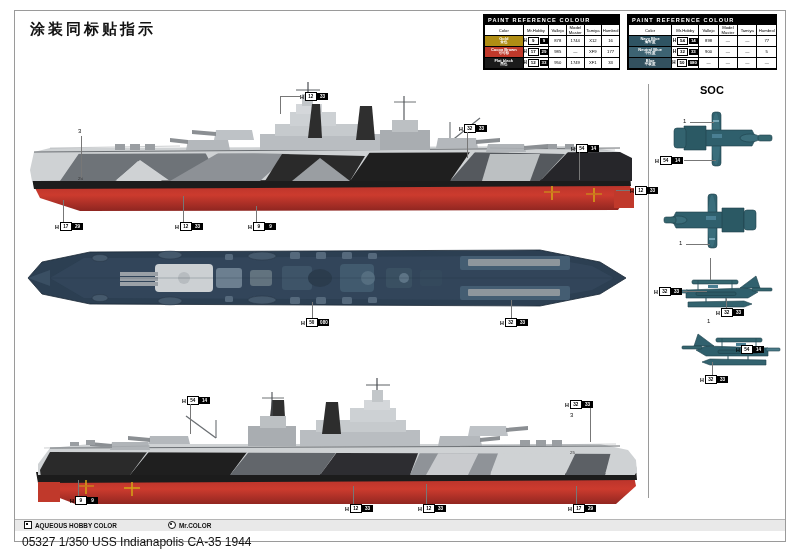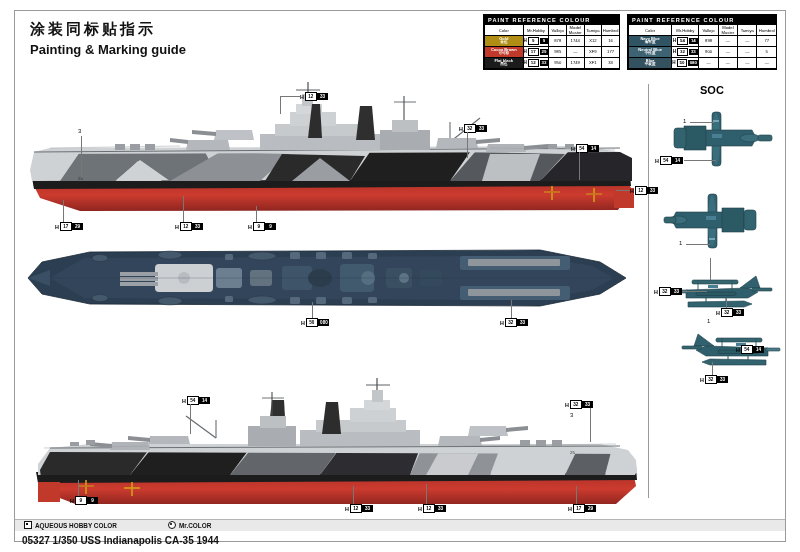--- a/index.html
+++ b/index.html
@@ -36,32 +36,31 @@
 
   .soc-ttl{position:absolute;font-weight:bold;font-size:11px;color:#000;}
   .divider{position:absolute;background:#9a9a9a;width:1px;}
 
   .footer-bar{position:absolute;left:15px;top:519px;width:770px;height:11px;background:#e9e9e9;border-top:1px solid #b5b5b5;}
   .f-item{position:absolute;display:flex;align-items:center;font-size:6.4px;font-weight:bold;color:#111;}
   .f-ic{width:6px;height:6px;border:1px solid #111;margin-right:3px;display:inline-block;position:relative;background:#fff;}
   .f-ic.sq:after{content:"";position:absolute;left:1px;top:1px;width:2px;height:2px;background:#111;}
   .f-ic.rd{border-radius:50%;}
   .f-ic.rd:after{content:"";position:absolute;left:1.2px;top:1.2px;width:1.6px;height:1.6px;background:#111;border-radius:50%;}
-  .kitline{position:absolute;left:22px;top:535px;font-size:10px;font-weight:bold;color:#111;}
+  .kitline{position:absolute;left:22px;top:535px;font-size:12px;font-weight:normal;color:#111;}
 
   svg{display:block;}
 </style>
 </head>
 <body>
 
 <div id="page">
   <div id="frame"></div>
 
   <div class="ttl-cn">涂装同标贴指示</div>
-  <div class="ttl-en">Painting &amp; Marking guide</div>
 
   <div class="ptable" style="left:483px;top:14px;width:137px;height:56px;">
     <div class="pt-head">PAINT  REFERENCE COLOUR</div>
     <div class="pt-grid">
       <div class="pt-row pt-hdr">
         <div class="pt-c w-color">Color</div>
         <div class="pt-c w-mr">Mr.Hobby</div>
         <div class="pt-c w-other">Vallejo</div>
         <div class="pt-c w-other">
           <div>Model</div>

